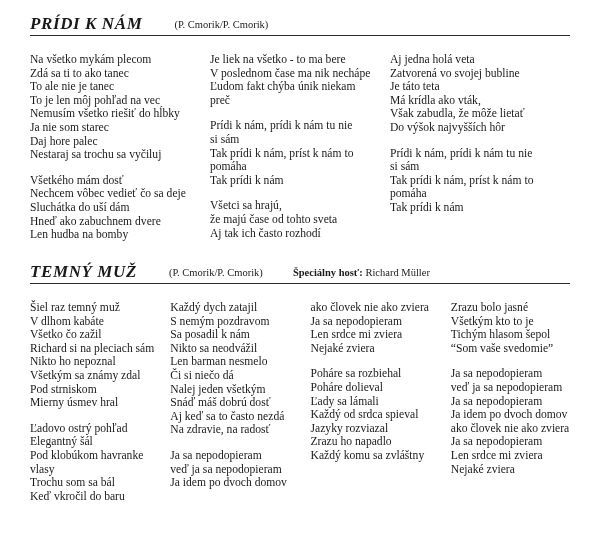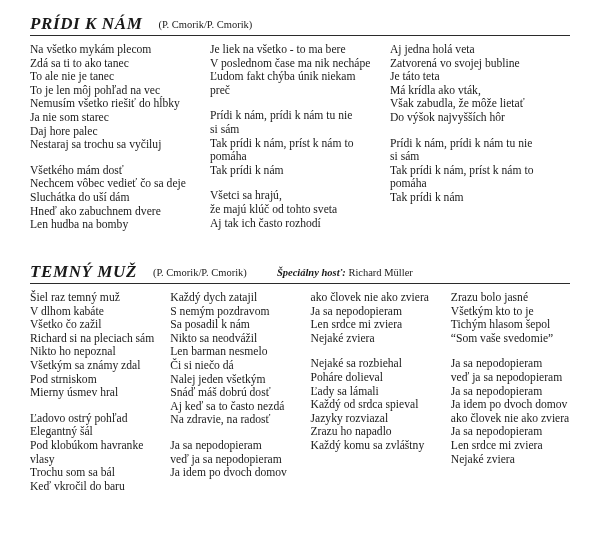--- a/index.html
+++ b/index.html
@@ -43,36 +43,35 @@
     font-style: italic;
     font-weight: bold;
     font-size: 17px;
     letter-spacing: 0.6px;
     vertical-align: baseline;
   }
   .song-credit {
     display: inline-block;
     font-size: 10.5px;
     font-style: normal;
-    margin-left: 12px;
+    margin-left: 28px;
     vertical-align: baseline;
     position: relative;
     top: -1px;
   }
   .song-guest {
     display: inline-block;
     font-size: 10.5px;
     margin-left: 26px;
     vertical-align: baseline;
     position: relative;
     top: -1px;
   }
   .song-guest b {
     font-weight: bold;
-    font-style: italic;
   }
 
   .rule {
     position: absolute;
     height: 0;
     border-top: 1px solid #2b2b2b;
     left: 30px;
     width: 540px;
   }
   .song-1 .rule { top: 21px; }
@@ -88,21 +87,21 @@
   }
   .col {
     box-sizing: border-box;
     padding-right: 8px;
   }
   .song-1 .col { width: 180px; }
   .song-2 .col { width: 141px; }
   .song-2 .col.c4 { width: 150px; }
 
   .stanza {
-    margin: 0 0 12px 0;
+    margin: 10px 0 12px 0;
   }
   .stanza.tight { margin-bottom: 0; }
   .line {
     font-size: 11.6px;
     line-height: 13.6px;
     white-space: nowrap;
   }
 </style>
 </head>
 <body>
@@ -146,21 +145,21 @@
         </div>
         <div class="stanza">
           <div class="line">Prídi k nám, prídi k nám tu nie</div>
           <div class="line">si sám</div>
           <div class="line">Tak prídi k nám, príst k nám to</div>
           <div class="line">pomáha</div>
           <div class="line">Tak prídi k nám</div>
         </div>
         <div class="stanza">
           <div class="line">Všetci sa hrajú,</div>
-          <div class="line">že majú klúč od tohto sveta</div>
+          <div class="line">že majú čase od tohto sveta</div>
           <div class="line">Aj tak ich často rozhodí</div>
         </div>
       </div>
 
       <div class="col c3">
         <div class="stanza">
           <div class="line">Aj jedna holá veta</div>
           <div class="line">Zatvorená vo svojej bubline</div>
           <div class="line">Je táto teta</div>
           <div class="line">Má krídla ako vták,</div>
@@ -229,21 +228,21 @@
       </div>
 
       <div class="col c3">
         <div class="stanza">
           <div class="line">ako človek nie ako zviera</div>
           <div class="line">Ja sa nepodopieram</div>
           <div class="line">Len srdce mi zviera</div>
           <div class="line">Nejaké zviera</div>
         </div>
         <div class="stanza">
-          <div class="line">Nejaké sa rozbiehal</div>
+          <div class="line">Poháre sa rozbiehal</div>
           <div class="line">Poháre dolieval</div>
           <div class="line">Ľady sa lámali</div>
           <div class="line">Každý od srdca spieval</div>
           <div class="line">Jazyky rozviazal</div>
           <div class="line">Zrazu ho napadlo</div>
           <div class="line">Každý komu sa zvláštny</div>
         </div>
       </div>
 
       <div class="col c4">

